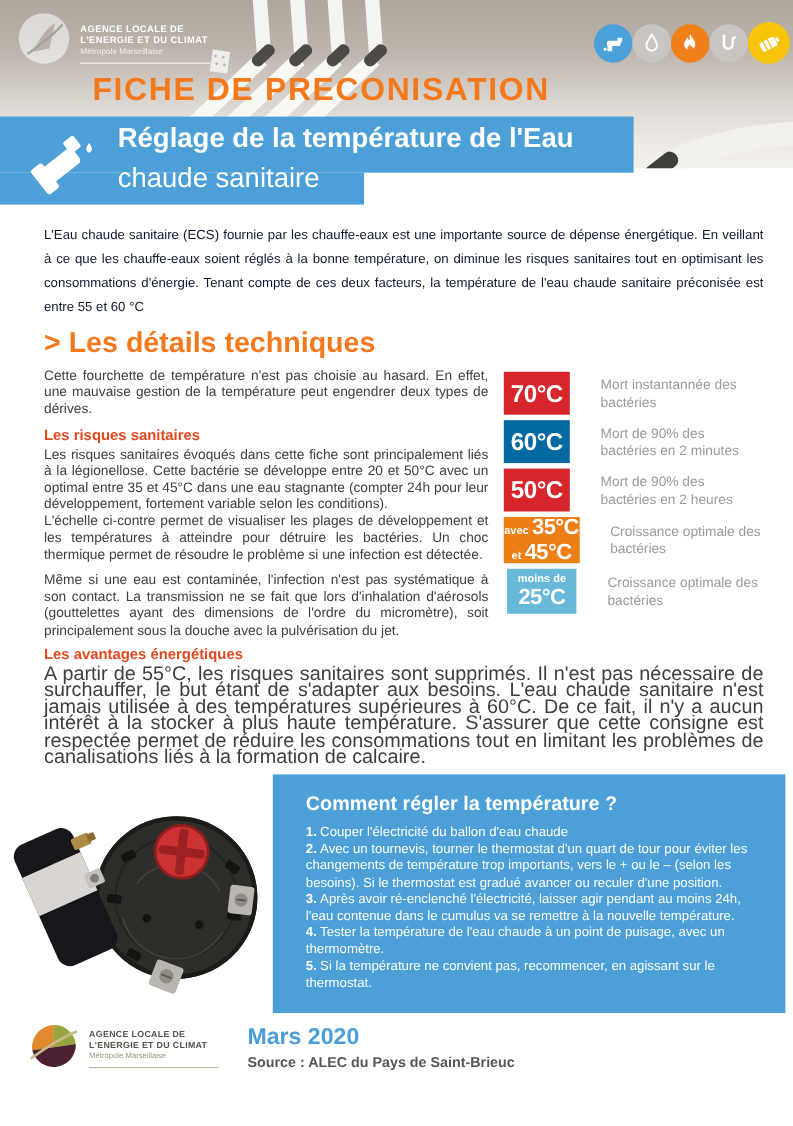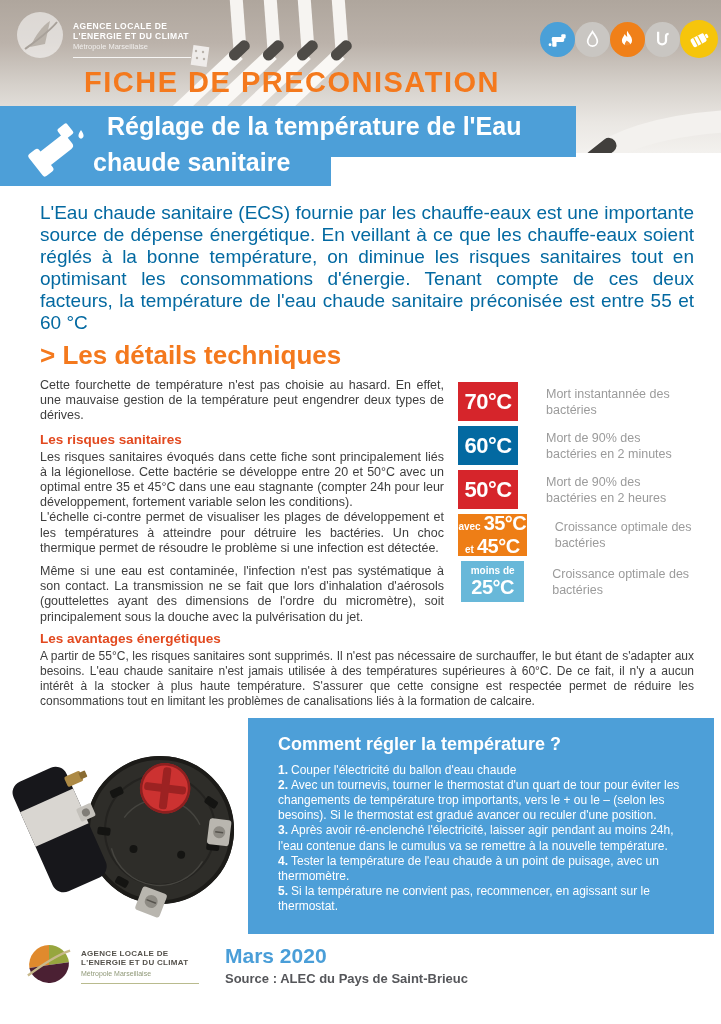--- a/index.html
+++ b/index.html
@@ -24,28 +24,28 @@
   .badge.big { width:38px; height:38px; }
   .badge svg { display:block; }
 
   .kicker { position:absolute; left:84px; top:66px; z-index:3;
             font-size:29px; font-weight:bold; letter-spacing:1.5px; color:#f4791d; }
 
   .bb1 { position:absolute; left:0; top:106px; width:576px; height:51px; z-index:2; }
   .bb2 { position:absolute; left:0; top:157px; width:331px; height:29px; z-index:2; }
   .banner-faucet { position:absolute; left:24px; top:110px; z-index:3; }
   .bt1 { position:absolute; left:107px; top:112px; z-index:3; color:#fff; font-size:25px; font-weight:bold; }
-  .bt2 { position:absolute; left:93px; top:148px; z-index:3; color:#fff; font-size:25px; font-weight:bold; }
+  .bt2 { position:absolute; left:107px; top:148px; z-index:3; color:#fff; font-size:25px; font-weight:normal; }
 
   
   .content { padding:16px 27px 0 40px; }
   h1.sec { font-size:26px; line-height:30px; font-weight:bold; color:#f4791d; }
   h1.sec.first { margin-bottom:10px; }
   h1.sec.second { margin-bottom:8px; }
-  p.lead { font-size:19px; line-height:22px; color:#0369a1; text-align:justify; margin-bottom:6px; }
+  p.lead { font-size:12px; line-height:22px; color:#0f172a; text-align:justify; margin-bottom:6px; }
 
   .cols { display:flex; }
   .col-left { width:424px; }
   .col-left p { font-size:12.5px; line-height:15.2px; color:#3e3e3e; text-align:justify; }
   .col-left p.gap { margin-bottom:8px; }
   h3.sub { font-size:13.5px; line-height:15px; font-weight:bold; color:#e2491f; margin:0 0 3px 0; }
   .col-left h3.sub { margin-top:8px; }
 
   .col-right { width:236px; margin-left:14px; padding-top:4px; }
   .srow { display:flex; margin-bottom:5px; }
@@ -54,21 +54,21 @@
   .sbox.w-orange { width:73px; height:42px; }
   .sbox.w-blue { width:66px; height:41px; margin-left:3px; }
   .sline { display:flex; align-items:baseline; gap:3px; }
   .sline .sm { font-size:10px; font-weight:bold; }
   .sline .bg { font-size:20px; font-weight:bold; letter-spacing:-.5px; }
   .srow.red .sline .bg { font-size:22px; }
   .sline .sm:empty, .sline .bg:empty { display:none; }
   .sdesc { width:148px; margin-left:28px; align-self:center; font-size:12.5px; line-height:16px; color:#9b9b9b; }
 
   h3.sub.adv { margin-top:6px; }
-  p.wide { font-size:12px; line-height:15.2px; color:#3e3e3e; text-align:justify; }
+  p.wide { font-size:18px; line-height:15.2px; color:#3e3e3e; text-align:justify; }
 
   
   .bottom { display:flex; margin:8px -20px 0 -32px;justify-content:center; }
   .photo-box { width:240px; padding-top:14px; }
   .howto { flex:1; padding:16px 26px 12px 30px; color:#fff; }
   .howto h2 { font-size:18px; font-weight:bold; margin-bottom:8px; }
   .step { font-size:12px; line-height:15.2px; }
   .step b { margin-right:3px; }
 
   

